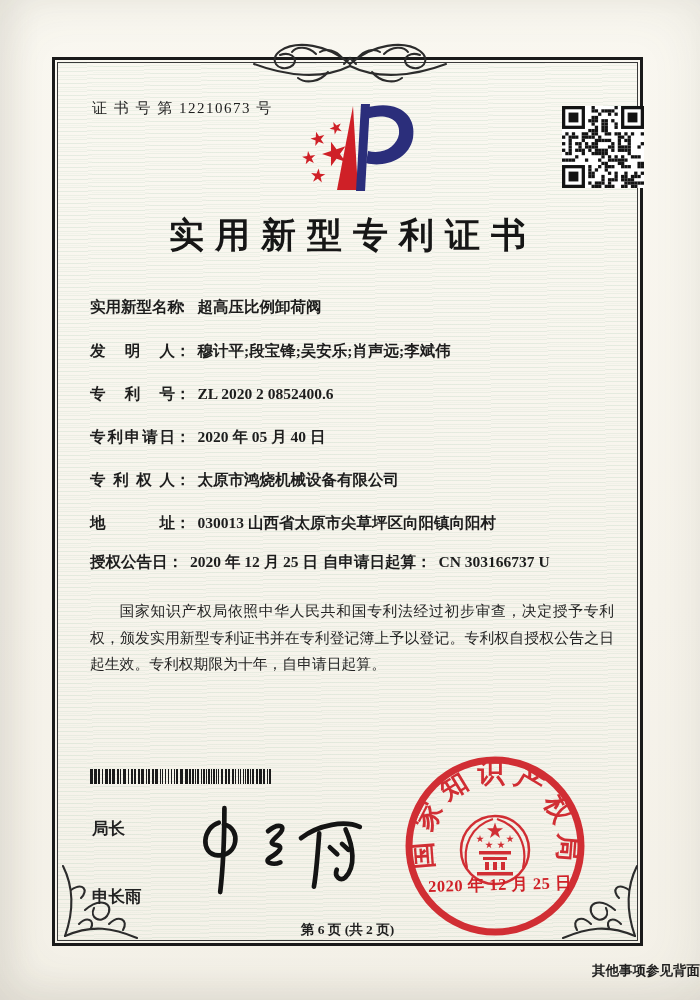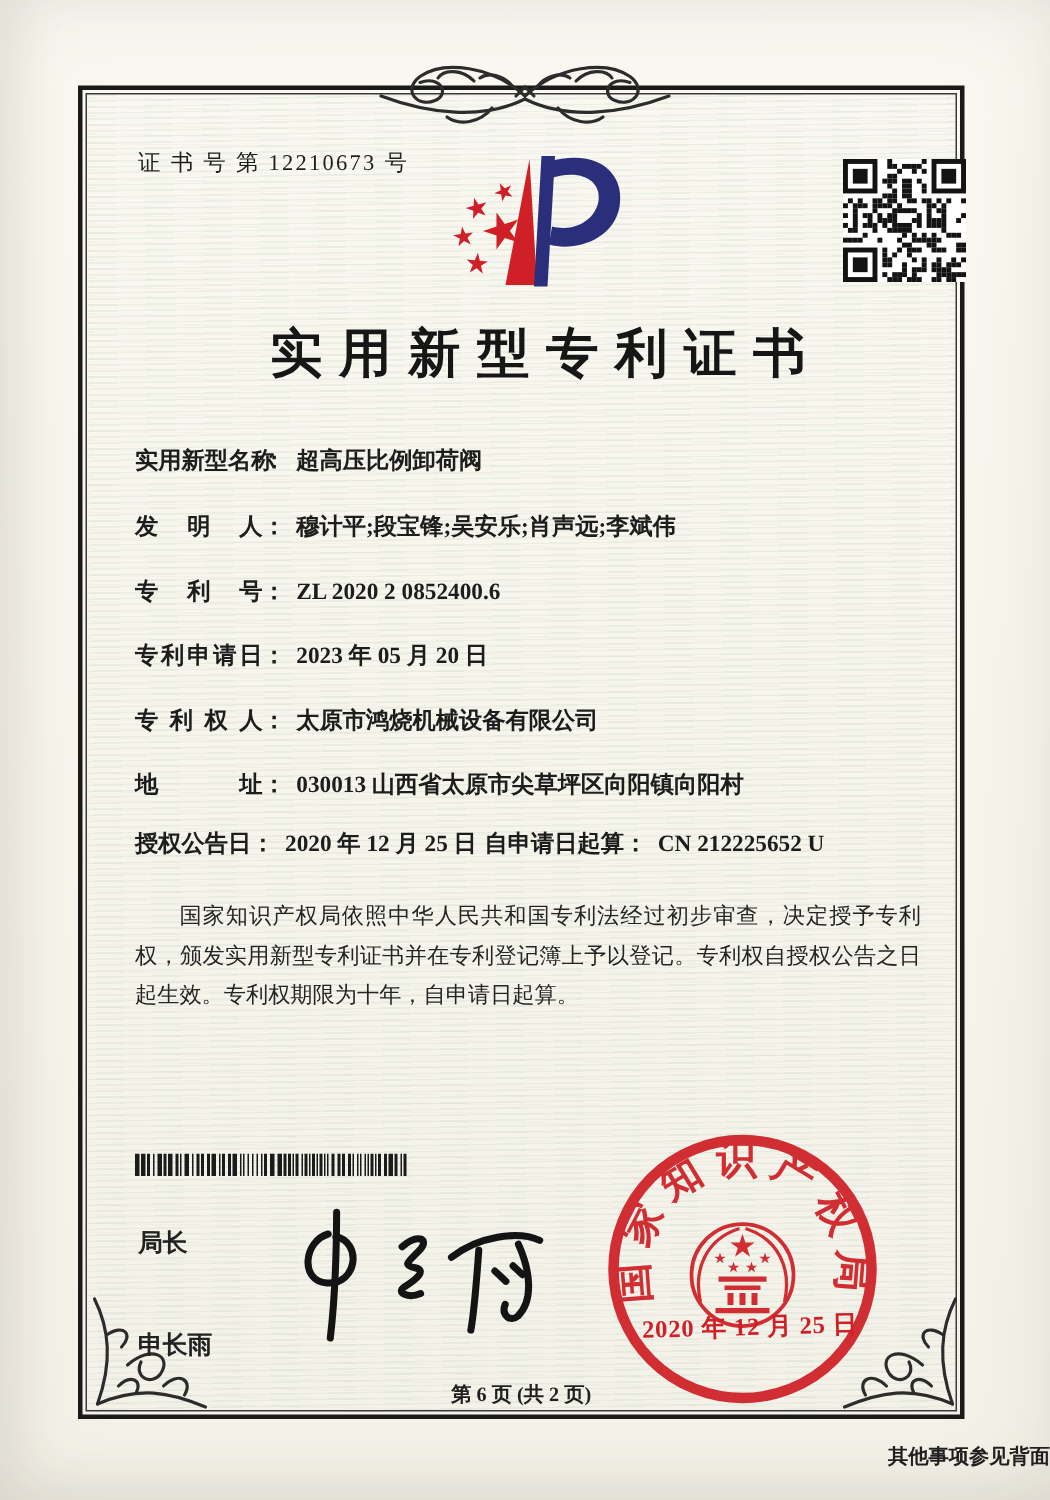--- a/index.html
+++ b/index.html
@@ -33,21 +33,21 @@
   .ornament-top{position:absolute;left:224px;top:34px;width:252px;height:56px;}
   .corner{position:absolute;width:84px;height:84px;}
   .corner-bl{left:57px;top:858px;}
   .corner-br{left:559px;top:858px;transform:scaleX(-1);}
   .flourish{stroke:#2c2c2c;fill:none;stroke-width:2.1;stroke-linecap:round;}
 
   .cert-no{position:absolute;left:92px;top:99px;font-size:15px;font-weight:400;letter-spacing:1.5px;color:#1e1e1e;}
   .logo{position:absolute;left:281px;top:96px;width:150px;height:108px;}
   .qr{position:absolute;left:562px;top:106px;width:82px;height:82px;}
   .title{
-    position:absolute;left:63px;top:212px;width:591px;text-align:center;
+    position:absolute;left:52px;top:212px;width:591px;text-align:center;
     font-size:35px;font-weight:700;letter-spacing:11px;text-indent:11px;color:#161616;
   }
   .frow{position:absolute;left:90px;width:525px;font-size:15.5px;font-weight:600;color:#1d1d1d;white-space:nowrap;}
   .flabel{display:inline-block;width:85px;text-align:justify;text-align-last:justify;vertical-align:bottom;}
   .flabel.narrow{width:auto;text-align:center;text-align-last:auto;}
   .colon{display:inline-block;margin-right:7px;}
   .fpair2{position:absolute;left:233px;top:0;}
   .para{
     position:absolute;left:90px;width:524px;font-size:14.8px;line-height:26.5px;
     text-align:justify;text-indent:2em;color:#242424;font-weight:500;
@@ -350,32 +350,32 @@
   <div class="frow" style="top:297px">
     <span class="flabel">实用新型名称</span><span class="colon">：</span><span class="fvalue">超高压比例卸荷阀</span>
   </div>
   <div class="frow" style="top:341px">
     <span class="flabel">发明人</span><span class="colon">：</span><span class="fvalue">穆计平;段宝锋;吴安乐;肖声远;李斌伟</span>
   </div>
   <div class="frow" style="top:384px">
     <span class="flabel">专利号</span><span class="colon">：</span><span class="fvalue">ZL 2020 2 0852400.6</span>
   </div>
   <div class="frow" style="top:427px">
-    <span class="flabel">专利申请日</span><span class="colon">：</span><span class="fvalue">2023 年 05 月 20 日</span>
+    <span class="flabel">专利申请日</span><span class="colon">：</span><span class="fvalue">2020 年 05 月 40 日</span>
   </div>
   <div class="frow" style="top:470px">
     <span class="flabel">专利权人</span><span class="colon">：</span><span class="fvalue">太原市鸿烧机械设备有限公司</span>
   </div>
   <div class="frow" style="top:513px">
     <span class="flabel">地址</span><span class="colon">：</span><span class="fvalue">030013 山西省太原市尖草坪区向阳镇向阳村</span>
   </div>
   <div class="frow" style="top:552px">
     <span class="flabel narrow">授权公告日</span><span class="colon">：</span><span class="fvalue">2020 年 12 月 25 日</span>
     <span class="fpair2">
-      <span class="flabel narrow">自申请日起算</span><span class="colon">：</span><span class="fvalue">CN 212225652 U</span>
+      <span class="flabel narrow">自申请日起算</span><span class="colon">：</span><span class="fvalue">CN 303166737 U</span>
     </span>
   </div>
 
   <div class="para p1">国家知识产权局依照中华人民共和国专利法经过初步审查，决定授予专利权，颁发实用新型专利证书并在专利登记簿上予以登记。专利权自授权公告之日起生效。专利权期限为十年，自申请日起算。</div>
 
   <svg class="barcode" viewBox="0 0 184 15" preserveAspectRatio="none">
       <rect x="0" y="0" width="3" height="15" fill="#1b1b1b"></rect>
       <rect x="4" y="0" width="3" height="15" fill="#1b1b1b"></rect>
       <rect x="8" y="0" width="2" height="15" fill="#1b1b1b"></rect>
       <rect x="12" y="0" width="1" height="15" fill="#1b1b1b"></rect>

